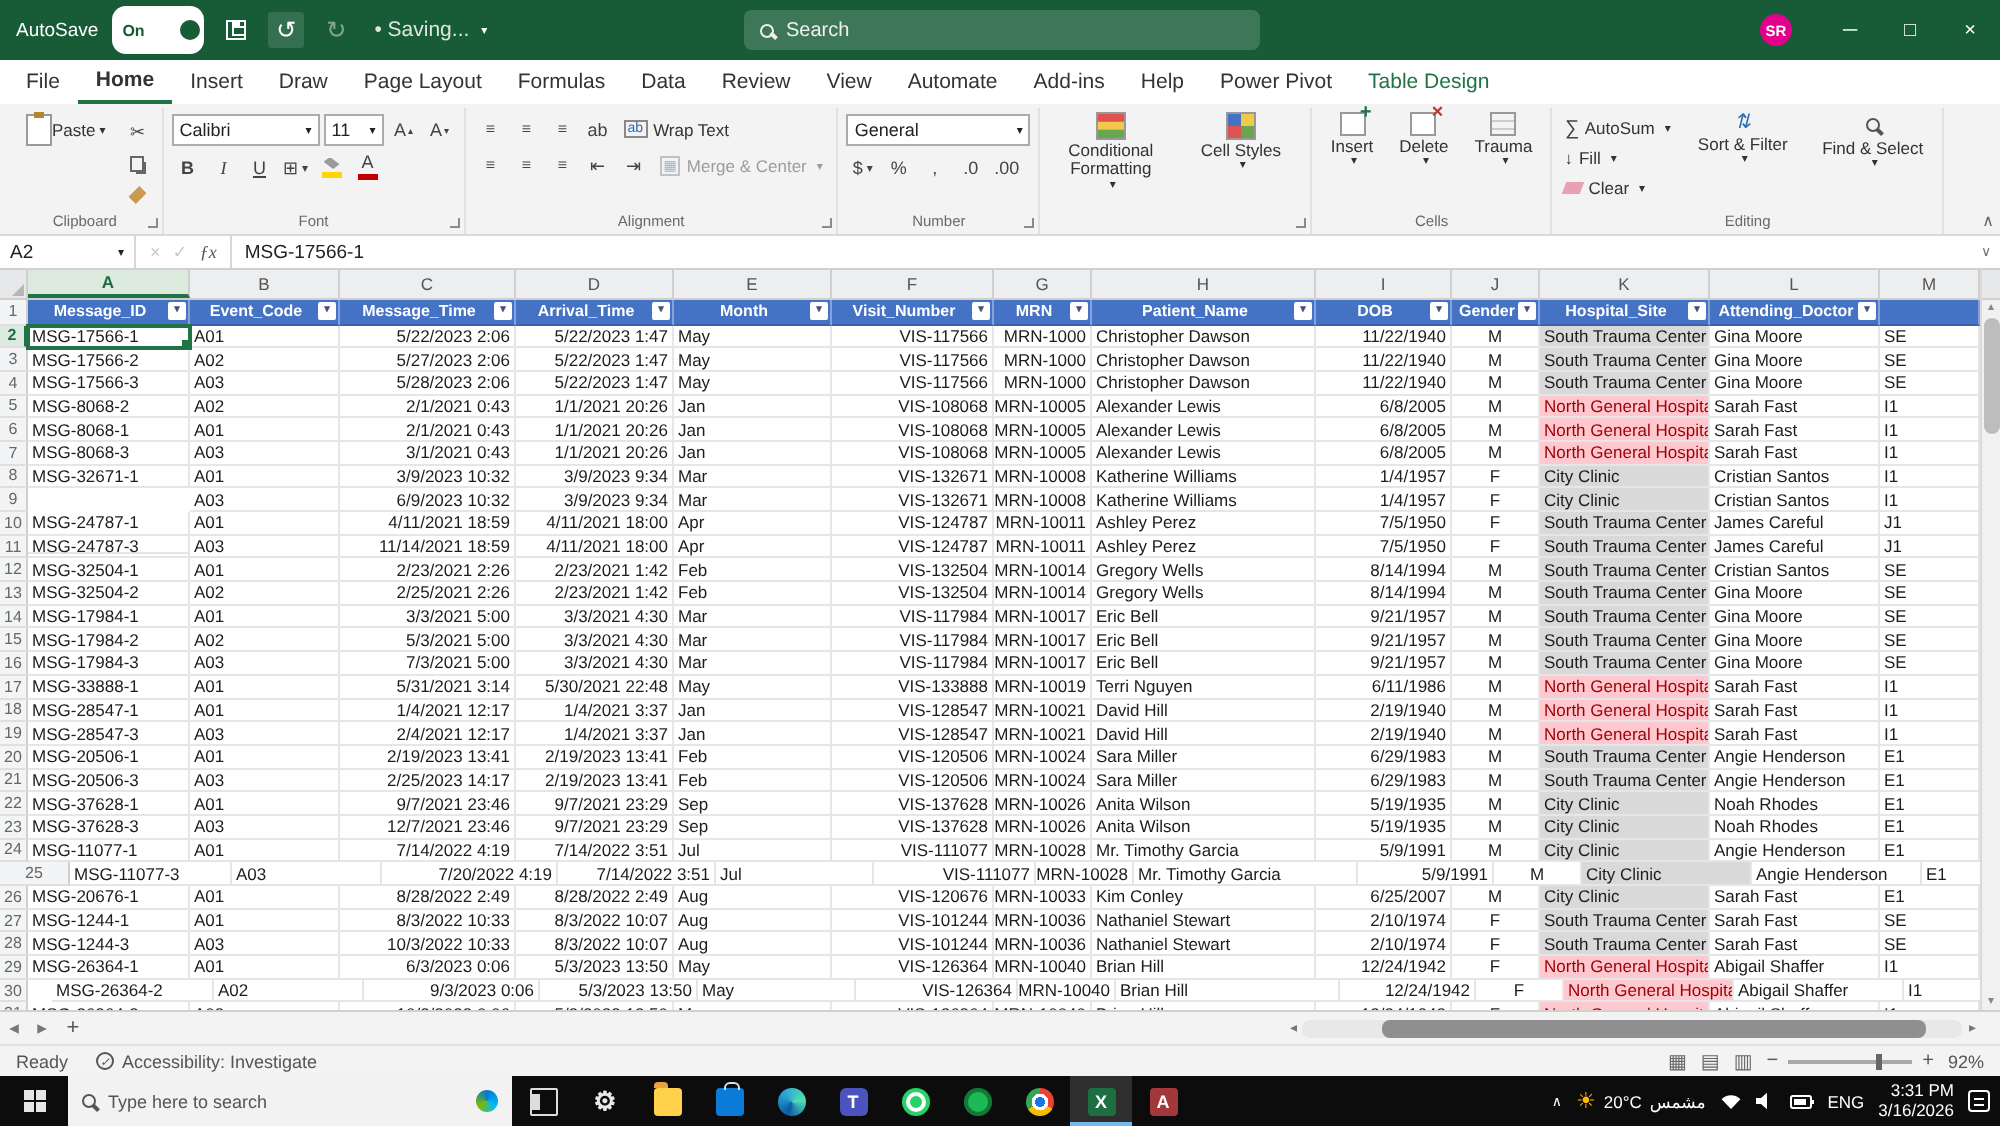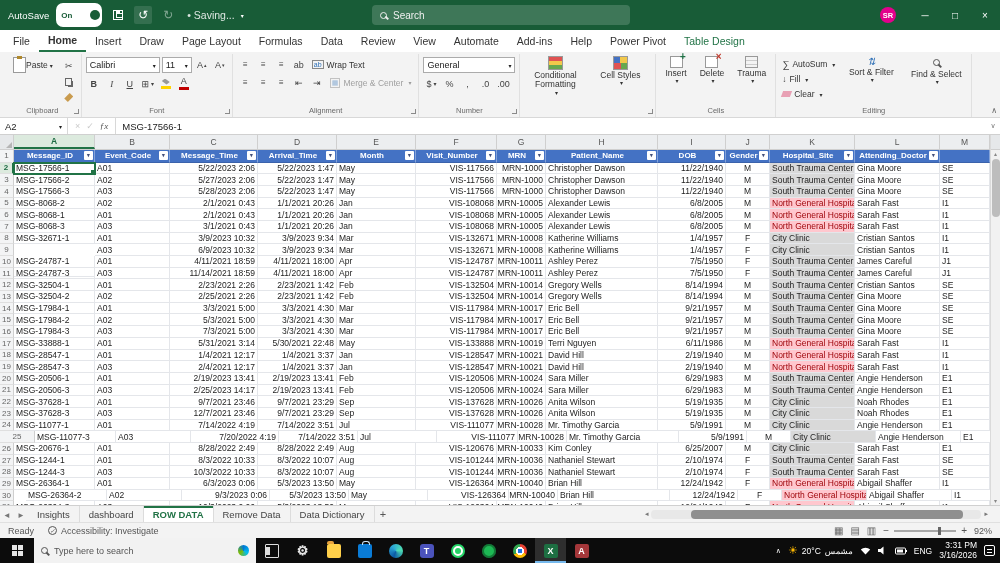--- a/index.html
+++ b/index.html
@@ -984,27 +984,20 @@
       <span class="vs-arr">▴</span>
       <div class="vs-thumb"></div>
       <div class="vs-fill"></div>
       <span class="vs-arr">▾</span>
     </div>
   </div>
 
   <div class="tabsrow">
     <span class="tnav">◂</span>
     <span class="tnav">▸</span>
-    <div style="display:flex">
-        <div class="stab">Insights</div>
-        <div class="stab">dashboard</div>
-        <div class="stab active">ROW DATA</div>
-        <div class="stab">Remove Data</div>
-        <div class="stab">Data Dictionary</div>
-      </div>
     <span class="addsheet">+</span>
     <div class="hscroll">
       <span class="hs-arr">◂</span>
       <div class="hs-track">
         <div class="hs-thumb"></div>
       </div>
       <span class="hs-arr">▸</span>
     </div>
   </div>
 

